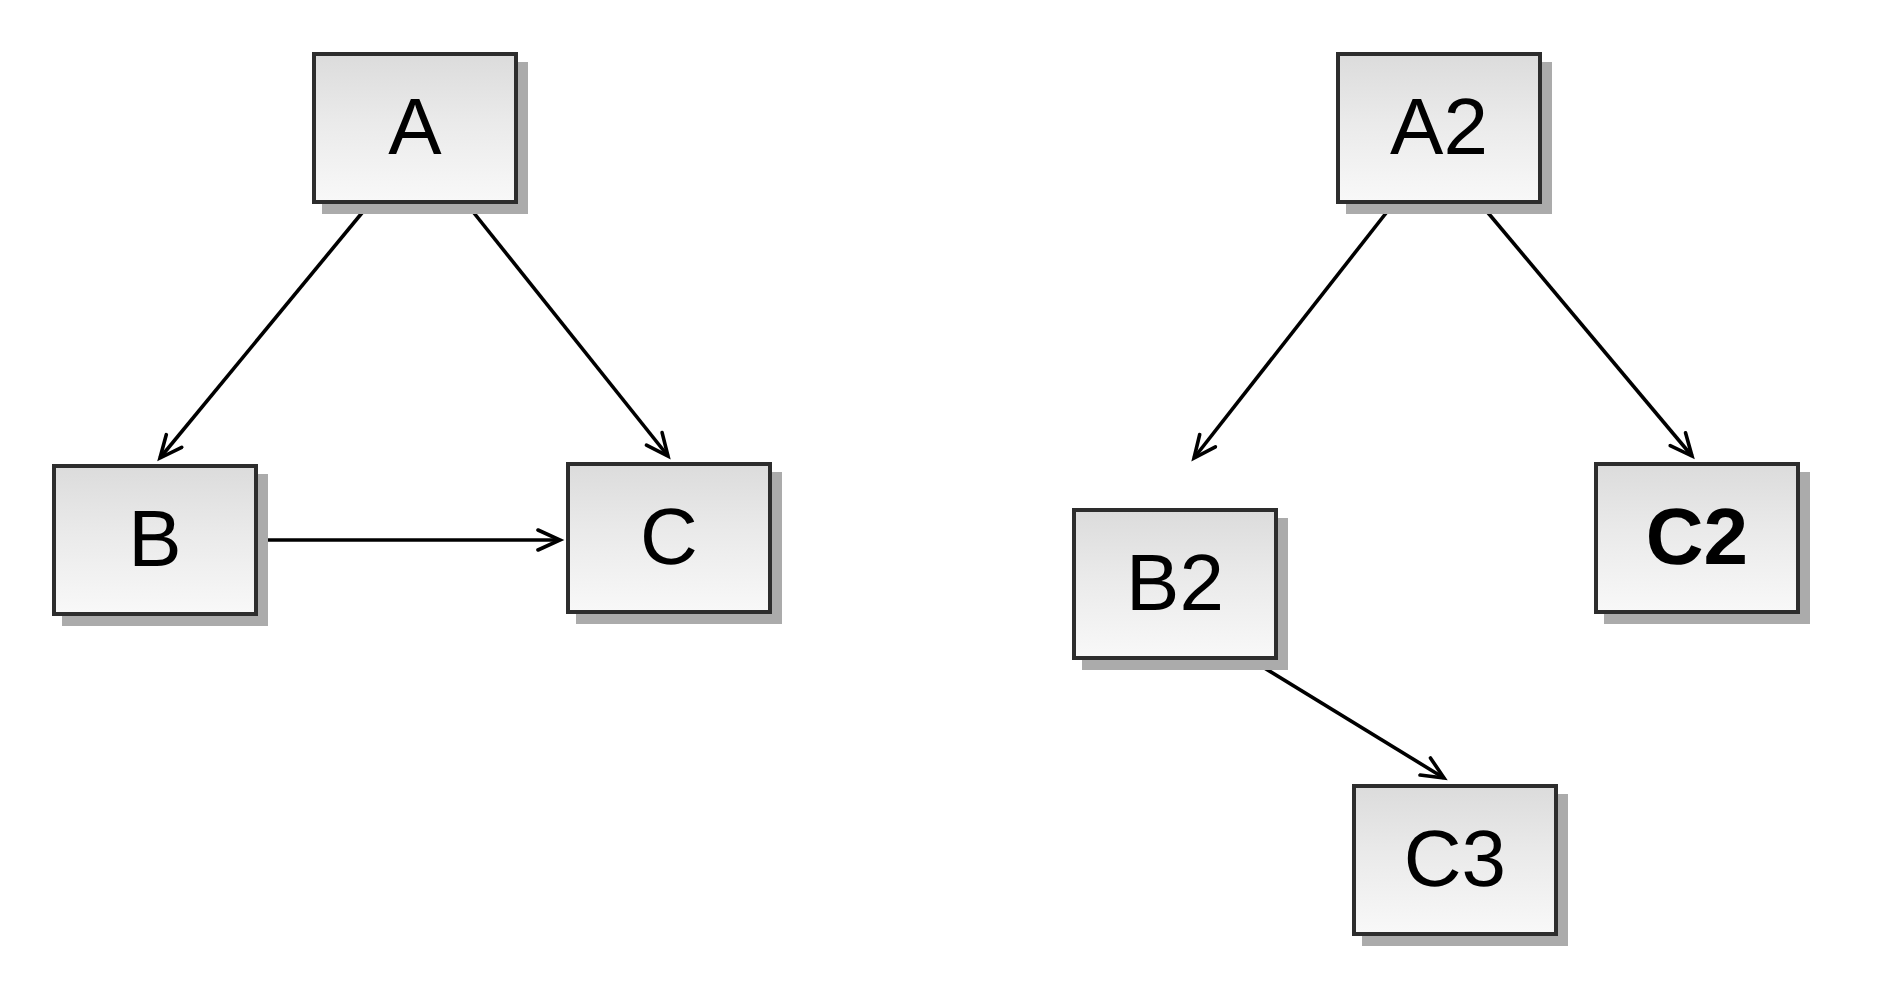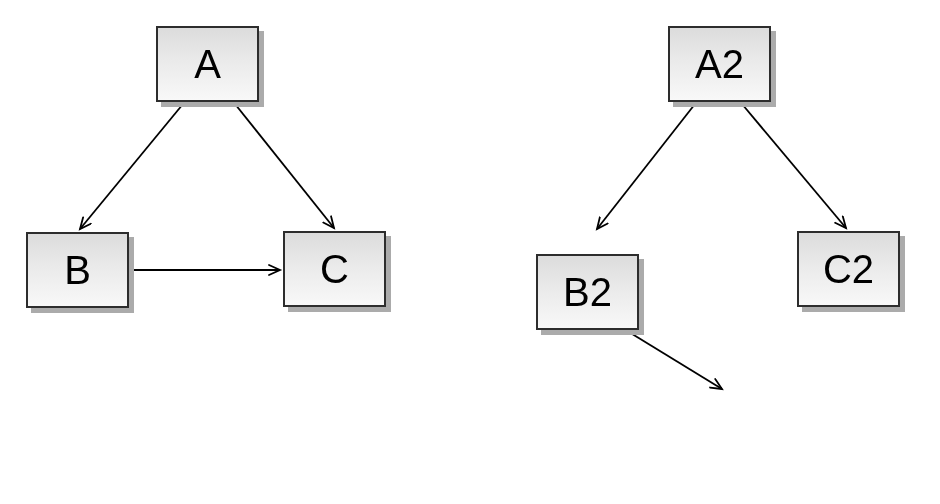--- a/index.html
+++ b/index.html
@@ -38,21 +38,21 @@
     line-height: 1;
     color: #000000;
     cursor: default;
     user-select: none;
   }
   .node-A  { left: 156px; top: 26px;  }
   .node-B  { left: 26px;  top: 232px; }
   .node-C  { left: 283px; top: 231px; }
   .node-A2 { left: 668px; top: 26px; text-align: right;  }
   .node-B2 { left: 536px; top: 232px; margin-top: 22px; }
-  .node-C2 { left: 797px; top: 231px; }
+  .node-C2 { left: 797px; top: 231px; font-weight: bold; }
   .node-C3 { left: 676px; top: 392px; }
 </style>
 </head>
 <body>
 
 <div class="canvas">
 
   <svg class="edge-layer" width="940" height="504" viewBox="0 0 940 504" xmlns="http://www.w3.org/2000/svg">
     <defs>
       <marker id="arrow-open" markerUnits="userSpaceOnUse" markerWidth="16" markerHeight="14" refX="12" refY="6" orient="auto">
@@ -81,14 +81,17 @@
 
   <div class="node node-A2">
     <span>A2</span>
   </div>
   <div class="node node-B2">
     <span>B2</span>
   </div>
   <div class="node node-C2">
     <span>C2</span>
   </div>
+  <div class="node node-C3">
+    <span>C3</span>
+  </div>
 
 </div>
 
 </body></html>

